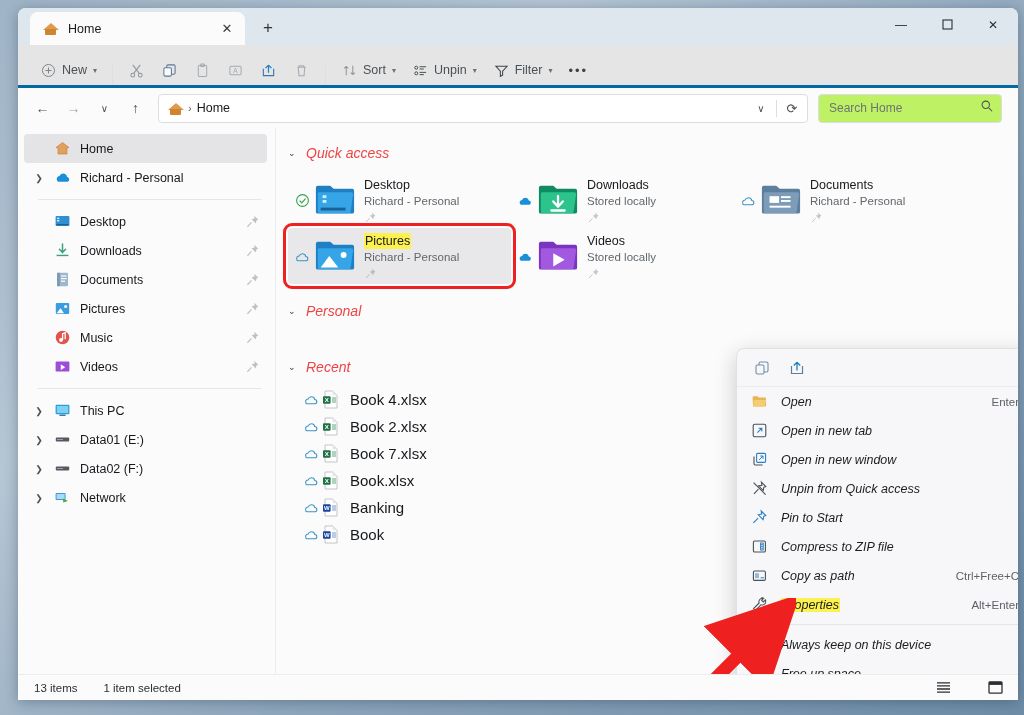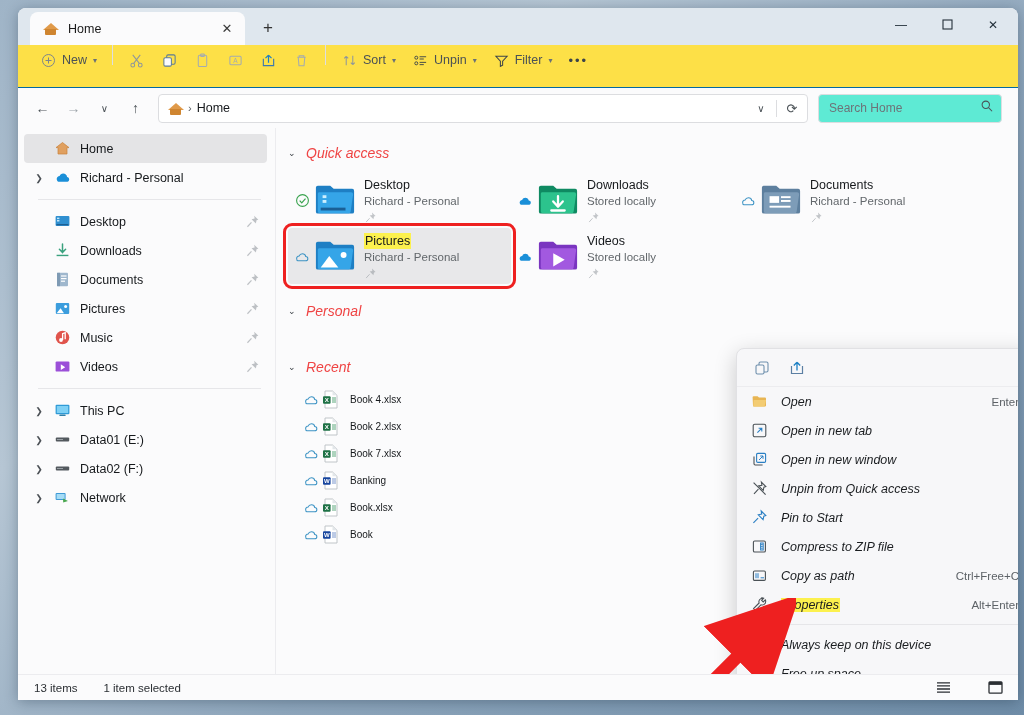--- a/index.html
+++ b/index.html
@@ -54,24 +54,24 @@
   }
   .wincontrols { position:absolute; right:0; top:0; display:flex; height:37px; }
   .wc {
     width:46px;height:33px;display:flex;align-items:center;justify-content:center;
     font-size:12px;color:#23303a;
   }
   .wc.close { margin-right:2px; }
   
   #toolbar {
     height: 43px; flex:0 0 43px;
-    background:#fde047;
-    display:flex; align-items:flex-start;
+    background:#e5e5e5;
+    display:flex; align-items:flex-end;
     padding-left: 14px;
-    border-bottom: 1px solid #0369a1;
+    border-bottom: 3px solid #0369a1;
   }
   .tb-btn {
     height:30px; display:flex; align-items:center; gap:5px;
     padding: 0 8px; border-radius:5px; color:#4a5156; font-size:12.5px;
     white-space:nowrap;
   }
   .tb-ico { width:17px;height:17px;display:flex;align-items:center;justify-content:center; }
   .tb-sep { width:1px; height:20px; background:#dedee2; margin: 0 7px; }
   .chev { font-size:8px; color:#6a7176; margin-left:1px; }
   
@@ -90,21 +90,21 @@
     display:flex; align-items:center; padding: 0 4px 0 8px; gap:2px;
   }
   .bc-home { width:16px;height:16px;position:relative; }
   .bc-sep { color:#55595d; font-size:11px; margin: 0 3px; }
   .bc-text { font-size:12.5px; color:#16191c; }
   .bc-spacer { flex:1; }
   .bc-btn { width:22px;height:24px;display:flex;align-items:center;justify-content:center;color:#4a5156;font-size:10px;}
   .bc-vline { width:1px;height:17px;background:#dcdde0;margin:0 2px; }
   #searchbox {
     width:184px; height:29px; margin-left:8px;
-    background:#5eead4; border:1px solid #dcdde0; border-radius:4px;
+    background:#bef264; border:1px solid #dcdde0; border-radius:4px;
     display:flex; align-items:center; padding: 0 7px 0 10px;
   }
   #searchbox .ph { flex:1; font-size:12px; color:#6d7378; }
   
   #bodyrow { flex:1; display:flex; min-height:0; background:#fbfbfc; }
   
   #sidebar {
     width:258px; flex:0 0 258px; padding-top:6px;
     background:#fbfbfc; border-right:1px solid #ececef;
     overflow:hidden;
@@ -146,21 +146,21 @@
   .qa-item.selected {
     background:#e8e8ea;
     outline: 3px solid #ee2020;
     outline-offset: 2px;
     border-radius:4px;
   }
   .rec-list { margin-top:2px; }
   .rec-row { height:27px; display:flex; align-items:center; padding-left:12px; gap:0; }
   .rec-cloud { width:22px;flex:0 0 22px;display:flex;align-items:center;justify-content:center;}
   .rec-ico { width:17px;height:19px;flex:0 0 17px;margin-right:11px;position:relative; }
-  .rec-name { font-size:10px; color:#16191c; white-space:nowrap; }
+  .rec-name { font-size:15px; color:#16191c; white-space:nowrap; }
   
   #ctxmenu {
     position:absolute; left:460px; top:220px; width:298px;
     background:#f7f7f9; border:1px solid #e1e1e4; border-radius:8px;
     box-shadow: 0 6px 22px rgba(0,0,0,.20);
     padding: 0 0 5px 0; z-index: 30;
     overflow:hidden;
   }
   #ctxtop { height:38px; display:flex; align-items:center; padding-left:8px; gap:2px;
             border-bottom:1px solid #ececef; }
@@ -644,40 +644,40 @@
           </div>
           <div class="rec-row">
             <span class="rec-cloud">
               <svg width="16" height="13" viewBox="0 0 17 13">
                 <path d="M4.2 11h8c1.5 0 2.5-1 2.5-2.2s-1-2.2-2.2-2.2c-.3-1.8-1.8-3-3.6-3-1.6 0-2.9.9-3.4 2.3C4 6 2.8 7.2 2.8 8.7 2.8 10 3.6 11 4.2 11z" fill="none" stroke="#3c93c4" stroke-width="1.1"></path>
               </svg>
             </span>
             <span class="rec-ico"><svg width="17" height="19" viewBox="0 0 17 19">
                 <path d="M3 1h7.5L15 5.3V18H3z" fill="#fff" stroke="#b9bec3" stroke-width=".9"></path>
                 <path d="M10.5 1L15 5.3h-4.5z" fill="#e3e7ea"></path>
+                <rect x="1" y="6.2" width="7.6" height="7.6" rx="1" fill="#1e7145"></rect>
+                <text x="4.8" y="12" font-size="6.2" fill="#fff" text-anchor="middle" font-family="sans-serif" font-weight="bold">X</text>
+                <path d="M10 8h4M10 10h4M10 12h4" stroke="#4a9e6e" stroke-width=".9"></path>
+              </svg></span>
+            <span class="rec-name">Book.xlsx</span>
+          </div>
+          <div class="rec-row">
+            <span class="rec-cloud">
+              <svg width="16" height="13" viewBox="0 0 17 13">
+                <path d="M4.2 11h8c1.5 0 2.5-1 2.5-2.2s-1-2.2-2.2-2.2c-.3-1.8-1.8-3-3.6-3-1.6 0-2.9.9-3.4 2.3C4 6 2.8 7.2 2.8 8.7 2.8 10 3.6 11 4.2 11z" fill="none" stroke="#3c93c4" stroke-width="1.1"></path>
+              </svg>
+            </span>
+            <span class="rec-ico"><svg width="17" height="19" viewBox="0 0 17 19">
+                <path d="M3 1h7.5L15 5.3V18H3z" fill="#fff" stroke="#b9bec3" stroke-width=".9"></path>
+                <path d="M10.5 1L15 5.3h-4.5z" fill="#e3e7ea"></path>
                 <rect x="1" y="6.2" width="7.6" height="7.6" rx="1" fill="#17459e"></rect>
                 <text x="4.8" y="12" font-size="6" fill="#fff" text-anchor="middle" font-family="sans-serif" font-weight="bold">W</text>
                 <path d="M10 8h4M10 10h4M10 12h4" stroke="#6c8bc6" stroke-width=".9"></path>
               </svg></span>
             <span class="rec-name">Banking</span>
-          </div>
-          <div class="rec-row">
-            <span class="rec-cloud">
-              <svg width="16" height="13" viewBox="0 0 17 13">
-                <path d="M4.2 11h8c1.5 0 2.5-1 2.5-2.2s-1-2.2-2.2-2.2c-.3-1.8-1.8-3-3.6-3-1.6 0-2.9.9-3.4 2.3C4 6 2.8 7.2 2.8 8.7 2.8 10 3.6 11 4.2 11z" fill="none" stroke="#3c93c4" stroke-width="1.1"></path>
-              </svg>
-            </span>
-            <span class="rec-ico"><svg width="17" height="19" viewBox="0 0 17 19">
-                <path d="M3 1h7.5L15 5.3V18H3z" fill="#fff" stroke="#b9bec3" stroke-width=".9"></path>
-                <path d="M10.5 1L15 5.3h-4.5z" fill="#e3e7ea"></path>
-                <rect x="1" y="6.2" width="7.6" height="7.6" rx="1" fill="#1e7145"></rect>
-                <text x="4.8" y="12" font-size="6.2" fill="#fff" text-anchor="middle" font-family="sans-serif" font-weight="bold">X</text>
-                <path d="M10 8h4M10 10h4M10 12h4" stroke="#4a9e6e" stroke-width=".9"></path>
-              </svg></span>
-            <span class="rec-name">Book.xlsx</span>
           </div>
           <div class="rec-row">
             <span class="rec-cloud">
               <svg width="16" height="13" viewBox="0 0 17 13">
                 <path d="M4.2 11h8c1.5 0 2.5-1 2.5-2.2s-1-2.2-2.2-2.2c-.3-1.8-1.8-3-3.6-3-1.6 0-2.9.9-3.4 2.3C4 6 2.8 7.2 2.8 8.7 2.8 10 3.6 11 4.2 11z" fill="none" stroke="#3c93c4" stroke-width="1.1"></path>
               </svg>
             </span>
             <span class="rec-ico"><svg width="17" height="19" viewBox="0 0 17 19">
                 <path d="M3 1h7.5L15 5.3V18H3z" fill="#fff" stroke="#b9bec3" stroke-width=".9"></path>
                 <path d="M10.5 1L15 5.3h-4.5z" fill="#e3e7ea"></path>

